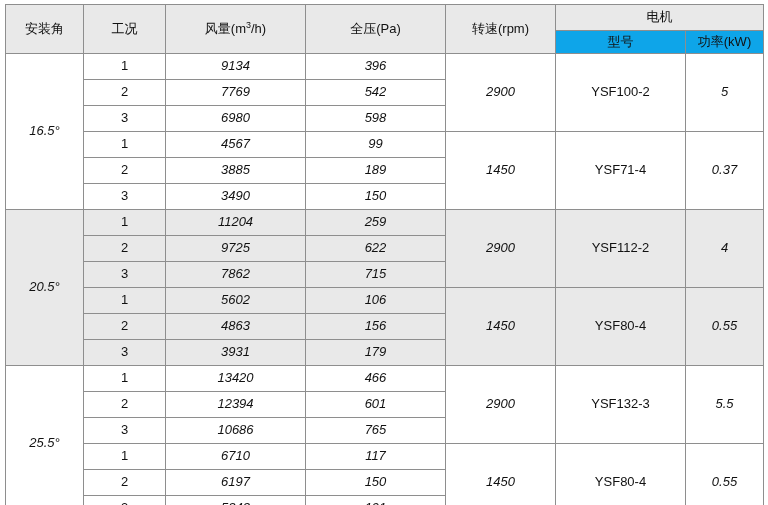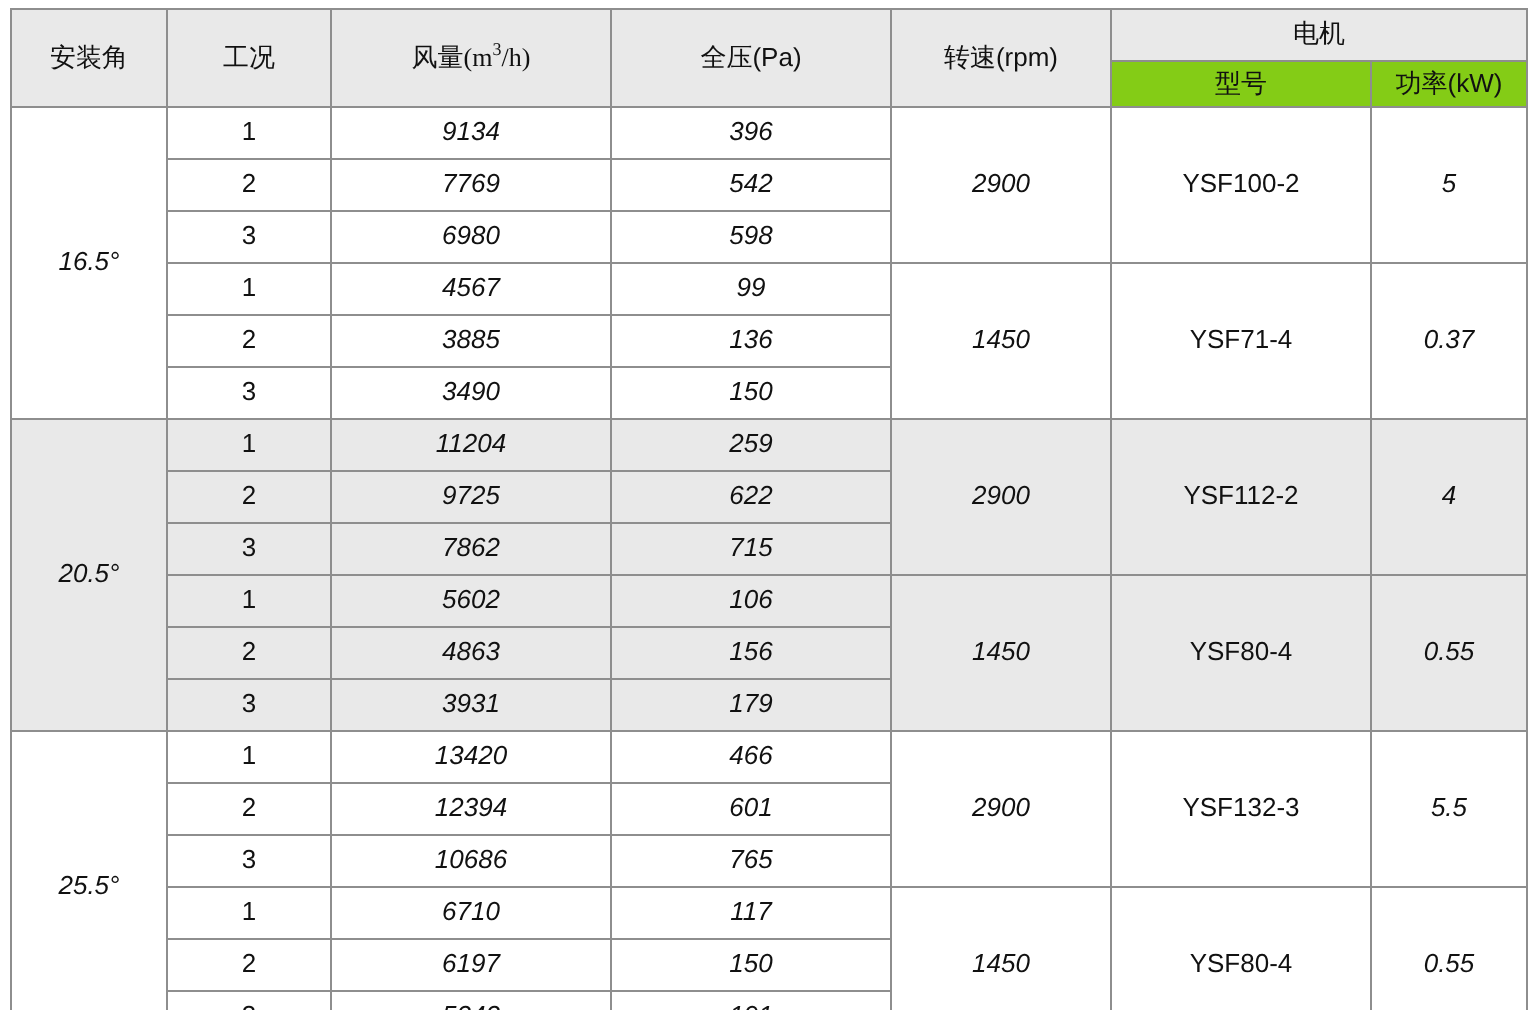--- a/index.html
+++ b/index.html
@@ -34,31 +34,31 @@
     font-size: 13px;
     padding: 0;
     line-height: 1.15;
     color: #111;
   }
   thead td, thead th {
     background: #e9e9e9;
     height: 25px;
   }
   .hdr-main { font-size: 13.5px; }
-  .sub-hdr { height: 22px; background: #84cc16; }
+  .sub-hdr { height: 22px; background: #0ea5e9; }
   tbody td {
     height: 25px;
     font-size: 13px;
   }
   .shaded td { background: #e9e9e9; }
   .angle-cell {
     font-size: 13.5px;
     font-style: italic;
   }
-  .sup-wrap { white-space: nowrap; font-family: Liberation Serif, serif; }
+  .sup-wrap { white-space: nowrap; }
   sup { font-size: 9px; vertical-align: super; line-height: 0; }
   .motor-group-label { font-size: 13.5px; }
   .num { font-size: 13px; font-style: italic; }
 </style>
 </head>
 <body>
 
 <div class="sheet">
   <table class="spec">
     <colgroup>
@@ -110,21 +110,21 @@
           <td>1</td>
           <td class="num">4567</td>
           <td class="num">99</td>
           <td rowspan="3" class="num">1450</td>
           <td rowspan="3" class="motor-group-label">YSF71-4</td>
           <td rowspan="3" class="num">0.37</td>
         </tr>
         <tr>
           <td>2</td>
           <td class="num">3885</td>
-          <td class="num">136</td>
+          <td class="num">189</td>
         </tr>
         <tr>
           <td>3</td>
           <td class="num">3490</td>
           <td class="num">150</td>
         </tr>
         <tr class="shaded">
           <td rowspan="6" class="angle-cell">20.5°</td>
           <td>1</td>
           <td class="num">11204</td>

